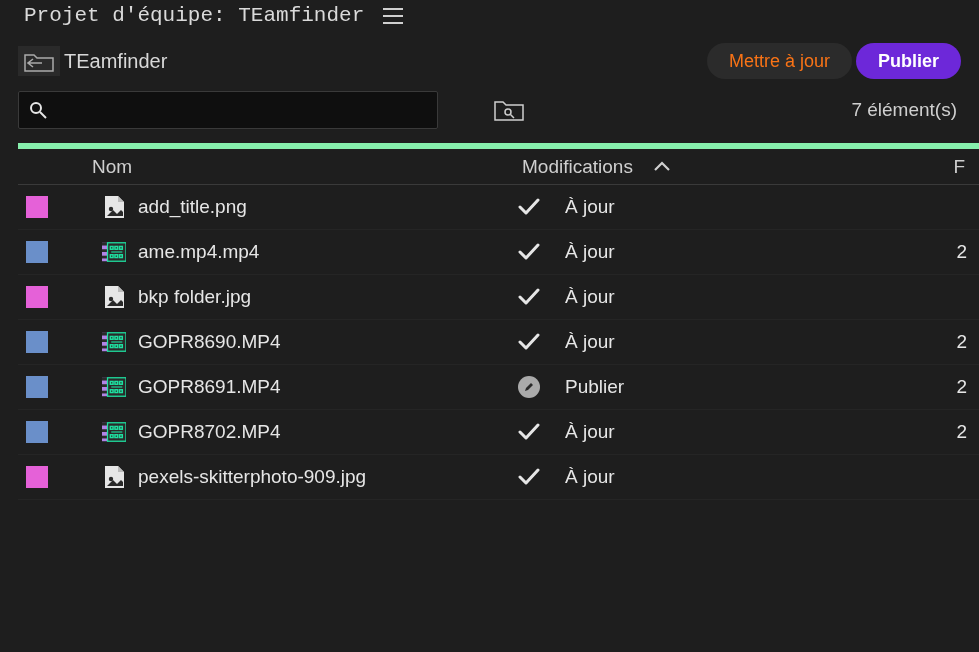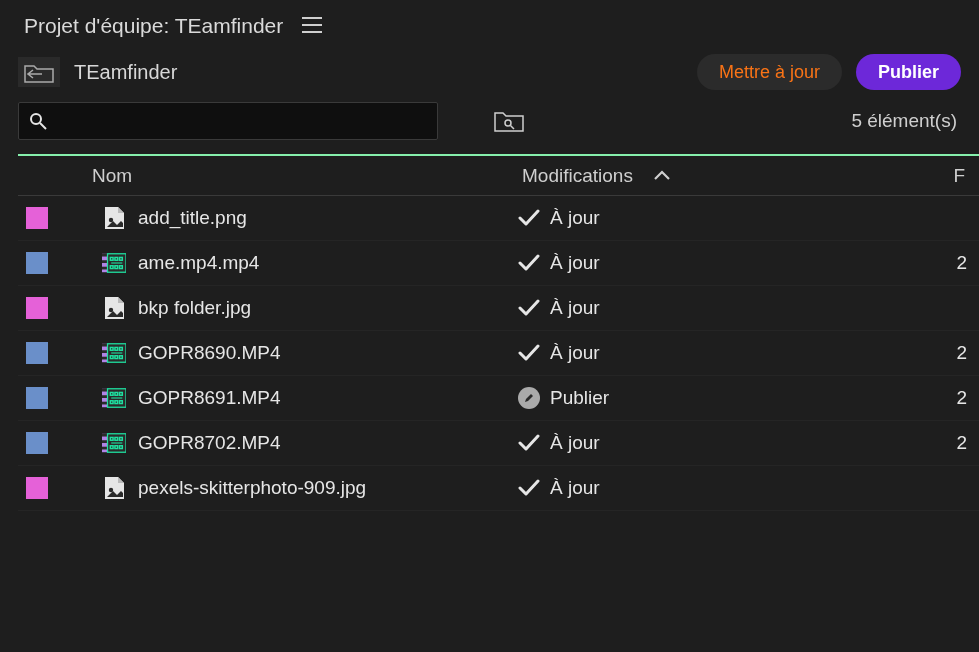--- a/index.html
+++ b/index.html
@@ -7,30 +7,32 @@
     background: #1e1e1e;
     color: #cccccc;
     font-family: -apple-system, BlinkMacSystemFont, "Segoe UI", sans-serif;
     font-size: 16px;
     width: 979px;
     height: 652px;
     overflow: hidden;
   }
   .panel-header {
     display: flex;
-    padding: 14px 24px 10px 24px;
+    align-items: center;
+    padding: 4px 24px 10px 24px;
     gap: 18px;
+    font-family: Liberation Mono, monospace;
   }
   .panel-title { font-size: 21px; color: #dadada; }
   .hamburger { display: inline-flex; align-items: center; justify-content: center; width: 22px; height: 22px; }
   .toolbar {
     display: flex;
     align-items: center;
     padding: 6px 18px 8px 18px;
-    gap: 14px;
+    gap: 4px;
   }
   .back-folder {
     width: 42px; height: 30px;
     background: #2a2a2a;
     display: flex; align-items: center; justify-content: center;
     color: #bbb;
   }
   .breadcrumb { font-size: 20px; color: #d8d8d8; flex: 0 0 auto; }
   .spacer { flex: 1; }
   .btn {
@@ -81,21 +83,21 @@
     color: #d0d0d0;
   }
   .count { margin-left: auto; color: #cfcfcf; font-size: 19px; padding-right: 4px;}
   .table {
     width: 100%;
     padding: 4px 0 0 18px;
   }
   .thead {
     display: flex;
     align-items: center;
-    border-top: 2px solid #86efac;
+    border-top: 6px solid #86efac;
     border-bottom: 1px solid #3a3a3a;
     height: 42px;
     color: #cfcfcf;
     font-size: 19px;
   }
   .col-sel { width: 64px; }
   .col-name { flex: 0 0 440px; padding-left: 10px; display:flex; align-items:center;}
   .col-mod { flex: 0 0 400px; display: flex; align-items: center; gap: 20px; }
   .col-f { flex: 1; text-align: right; padding-right: 14px; }
   .sort-caret { display:inline-flex; }
@@ -106,21 +108,21 @@
     border-bottom: 1px solid #252525;
     color: #e6e6e6;
     font-size: 19px;
   }
   .swatch { width: 22px; height: 22px; margin-left: 8px; }
   .swatch.pink { background: #e561d8; }
   .swatch.blue { background: #6a8fc9; }
   .icon-cell { width: 56px; display:flex; align-items:center; justify-content:flex-end; padding-right: 12px;}
   .file-icon { width: 24px; height: 26px; display:inline-flex; align-items:center; justify-content:center;}
   .name-text { flex: 0 0 380px; }
-  .mod-cell { flex: 0 0 400px; display:flex; align-items:center; gap: 10px; }
+  .mod-cell { flex: 0 0 400px; display:flex; align-items:center; gap: 25px; }
   .f-cell { flex:1; text-align:right; padding-right: 12px; color:#e6e6e6;}
   .edit-badge {
     width: 22px; height: 22px; border-radius: 50%;
     background: #aaaaaa; display:flex; align-items:center; justify-content:center;
   }
   svg { display:block; }
 </style>
 </head>
 <body>
 
@@ -160,21 +162,21 @@
     </span>
     <input class="search-input" placeholder="" style="">
   </div>
   <div class="folder-search">
     <svg width="30" height="24" viewBox="0 0 30 24">
       <path d="M1 4 L9 4 L12 7 L29 7 L29 22 L1 22 Z" fill="none" stroke="#cfcfcf" stroke-width="1.5"></path>
       <circle cx="14" cy="14" r="3" fill="none" stroke="#cfcfcf" stroke-width="1.5"></circle>
       <line x1="16.5" y1="16.5" x2="20" y2="20" stroke="#cfcfcf" stroke-width="1.5"></line>
     </svg>
   </div>
-  <span class="count">5 élément(s)</span>
+  <span class="count">7 élément(s)</span>
 </div>
 
 <div class="table">
   <div class="thead">
     <div class="col-sel"></div>
     <div class="col-name">Nom</div>
     <div class="col-mod">
       <span>Modifications</span>
       <span class="sort-caret">
         <svg width="18" height="12" viewBox="0 0 18 12">

